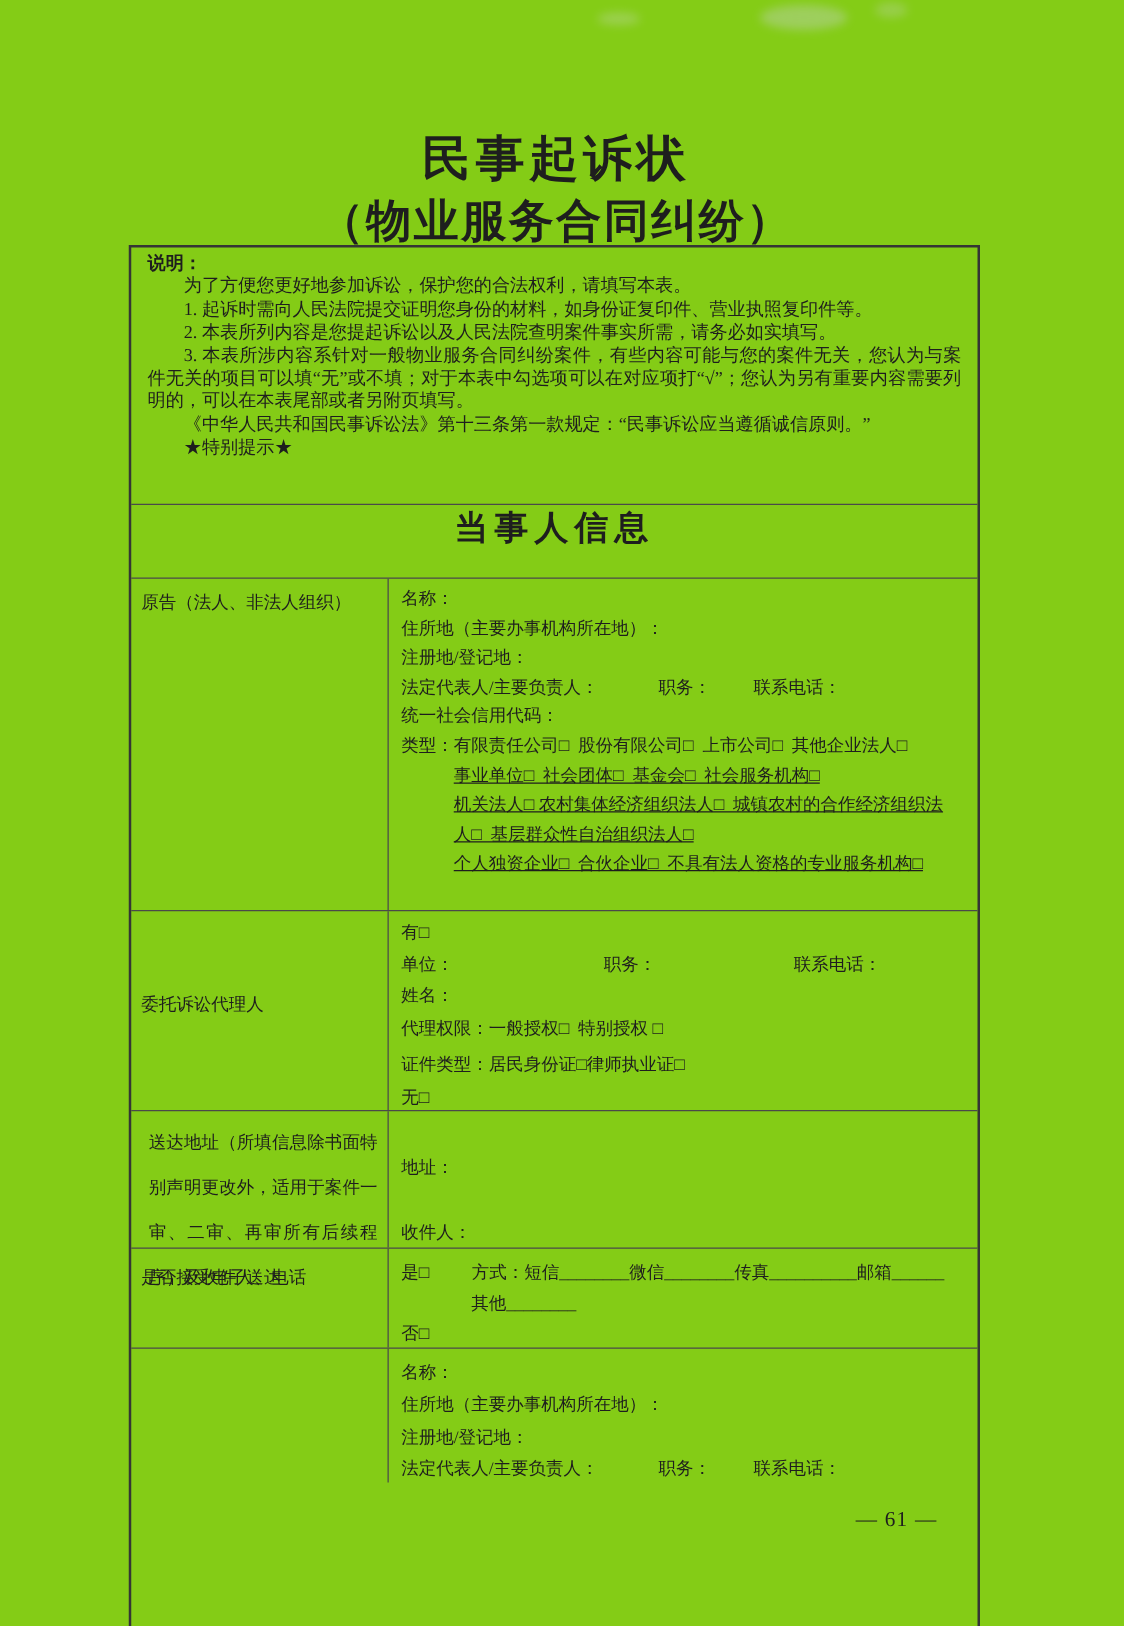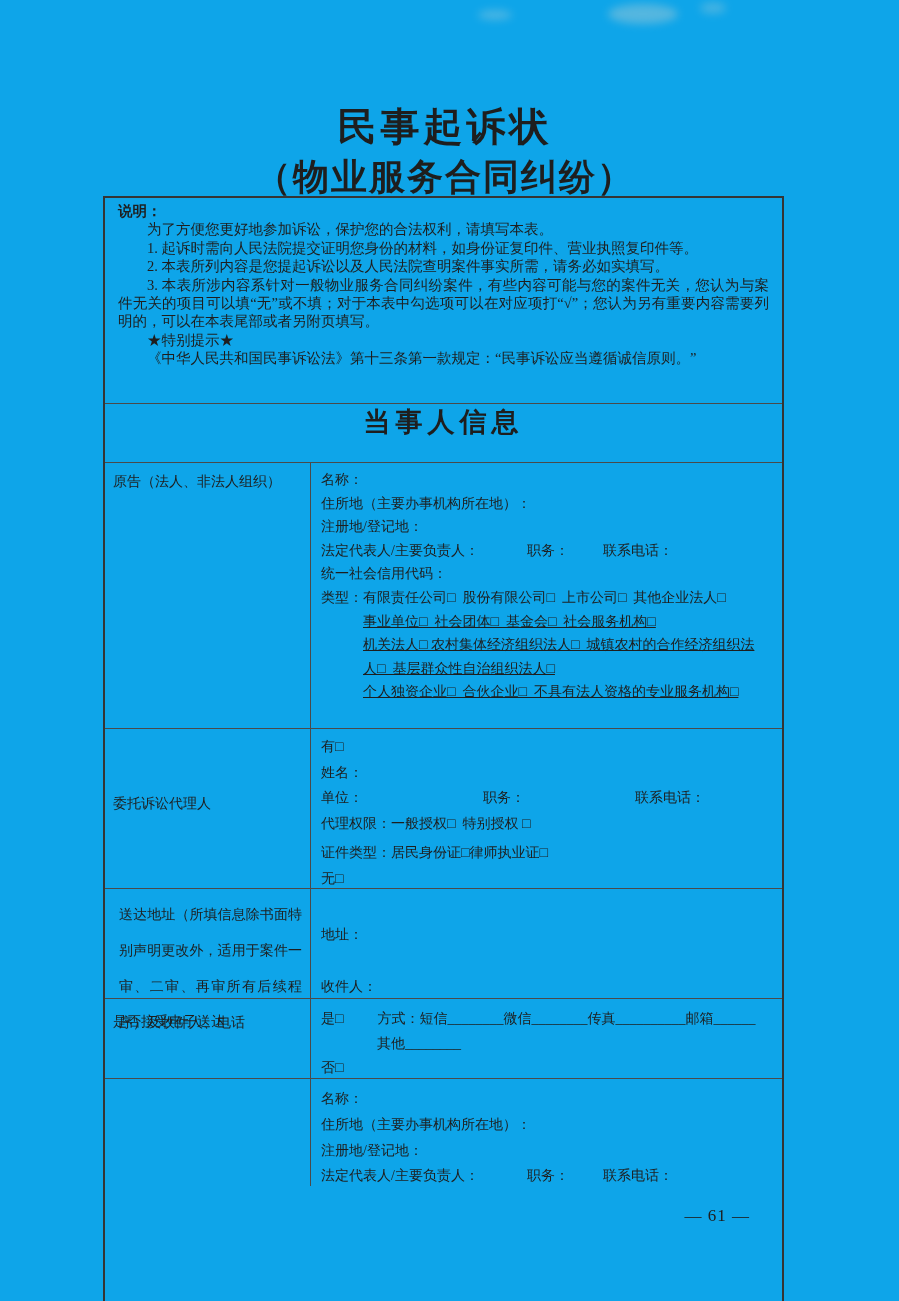--- a/index.html
+++ b/index.html
@@ -1,18 +1,18 @@
 <!DOCTYPE html>
 <html><head>
 <meta charset="utf-8">
 <style>
   html,body { margin:0; padding:0; background:#e8e8e8; }
   .page {
     position:relative; width:899px; height:1301px; margin:0 auto;
-    background:#0ea5e9; overflow:hidden;
+    background:#84cc16; overflow:hidden;
     font-family:"Liberation Serif","DejaVu Serif",serif;
     color:#1e1e1e;
   }
   
   .artifact { position:absolute; border-radius:50%; filter:blur(4px); pointer-events:none; }
   .a1 { left:608px; top:4px;  width:70px; height:20px; background:#c7d3d0; opacity:.38; }
   .a2 { left:478px; top:10px; width:34px; height:10px; background:#d3dbd8; opacity:.30; }
   .a3 { left:700px; top:2px;  width:26px; height:12px; background:#ccd6d3; opacity:.28; }
 
   .title {
@@ -89,22 +89,22 @@
   <h2 class="subtitle">（物业服务合同纠纷）</h2>
 
   <div class="form">
 
     <div class="notice-box">
       <p class="nh">说明：</p>
       <p>为了方便您更好地参加诉讼，保护您的合法权利，请填写本表。</p>
       <p>1. 起诉时需向人民法院提交证明您身份的材料，如身份证复印件、营业执照复印件等。</p>
       <p>2. 本表所列内容是您提起诉讼以及人民法院查明案件事实所需，请务必如实填写。</p>
       <p>3. 本表所涉内容系针对一般物业服务合同纠纷案件，有些内容可能与您的案件无关，您认为与案件无关的项目可以填“无”或不填；对于本表中勾选项可以在对应项打“√”；您认为另有重要内容需要列明的，可以在本表尾部或者另附页填写。</p>
+      <p>《中华人民共和国民事诉讼法》第十三条第一款规定：“民事诉讼应当遵循诚信原则。”</p>
       <p>★特别提示★</p>
-      <p>《中华人民共和国民事诉讼法》第十三条第一款规定：“民事诉讼应当遵循诚信原则。”</p>
     </div>
 
     <div class="section-header">
       <span>当事人信息</span>
     </div>
 
     <div class="trow r1" style="height:266px">
       <div class="tlabel">原告（法人、非法人组织）</div>
       <div class="tcontent">
         <p>名称：</p>
@@ -117,22 +117,22 @@
         <p class="ind">机关法人□ 农村集体经济组织法人□  城镇农村的合作经济组织法</p>
         <p class="ind">人□  基层群众性自治组织法人□</p>
         <p class="ind">个人独资企业□  合伙企业□  不具有法人资格的专业服务机构□</p>
       </div>
     </div>
 
     <div class="trow r2" style="height:160px">
       <div class="tlabel" style="padding-top:66px">委托诉讼代理人</div>
       <div class="tcontent">
         <p>有□</p>
+        <p><span>单位：</span><span class="sp-lg"></span><span>职务：</span><span class="sp-xl"></span><span>联系电话：</span></p>
         <p>姓名：</p>
-        <p><span>单位：</span><span class="sp-lg"></span><span>职务：</span><span class="sp-xl"></span><span>联系电话：</span></p>
         <p>代理权限：一般授权□  特别授权 □</p>
         <p class="gap-top">证件类型：居民身份证□律师执业证□</p>
         <p>无□</p>
       </div>
     </div>
 
     <div class="trow r3" style="height:110px">
       <div class="tlabel">送达地址（所填信息除书面特别声明更改外，适用于案件一审、二审、再审所有后续程序）及收件人、电话</div>
       <div class="tcontent">
         <p>地址：</p>

